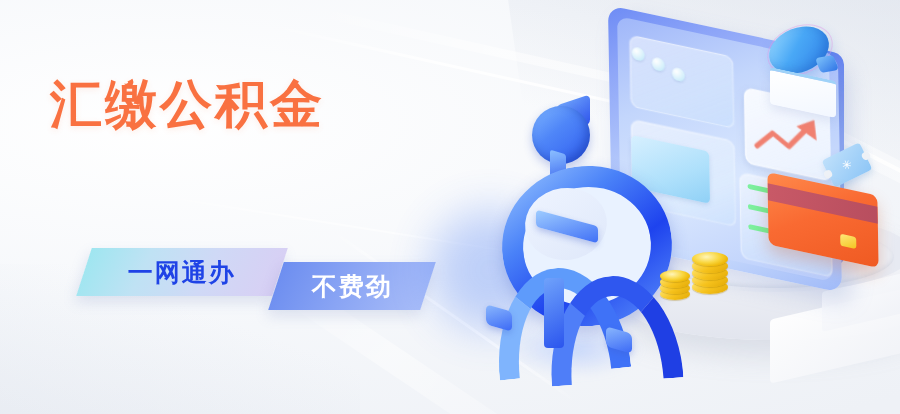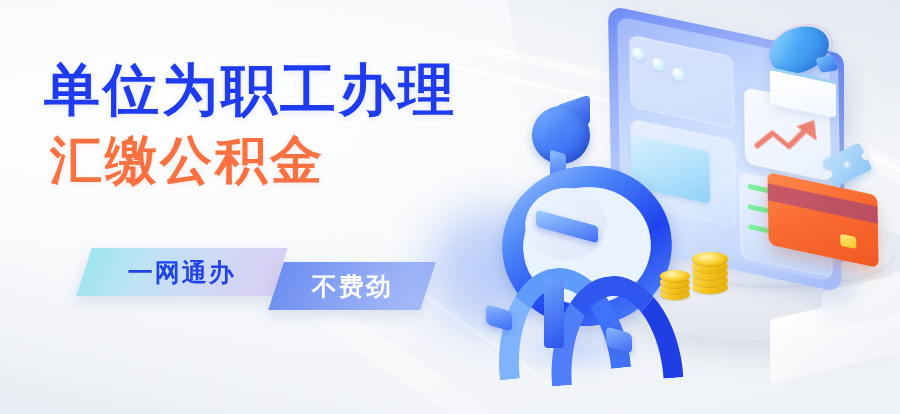--- a/index.html
+++ b/index.html
@@ -312,21 +312,20 @@
     <div class="streak s1"></div>
     <div class="streak s2"></div>
     <div class="streak s3"></div>
     <div class="streak s4"></div>
     <div class="streak s5"></div>
     <div class="streak s6"></div>
     <div class="streak s7"></div>
   </div>
 
   <div class="copy">
-    <div class="line1">单位为职工办理</div>
     <div class="line2">汇缴公积金</div>
   </div>
 
   <div class="badges">
     <div class="badge badge-a">
       <span>一网通办</span>
     </div>
     <div class="badge badge-b">
       <span>不费劲</span>
     </div>

